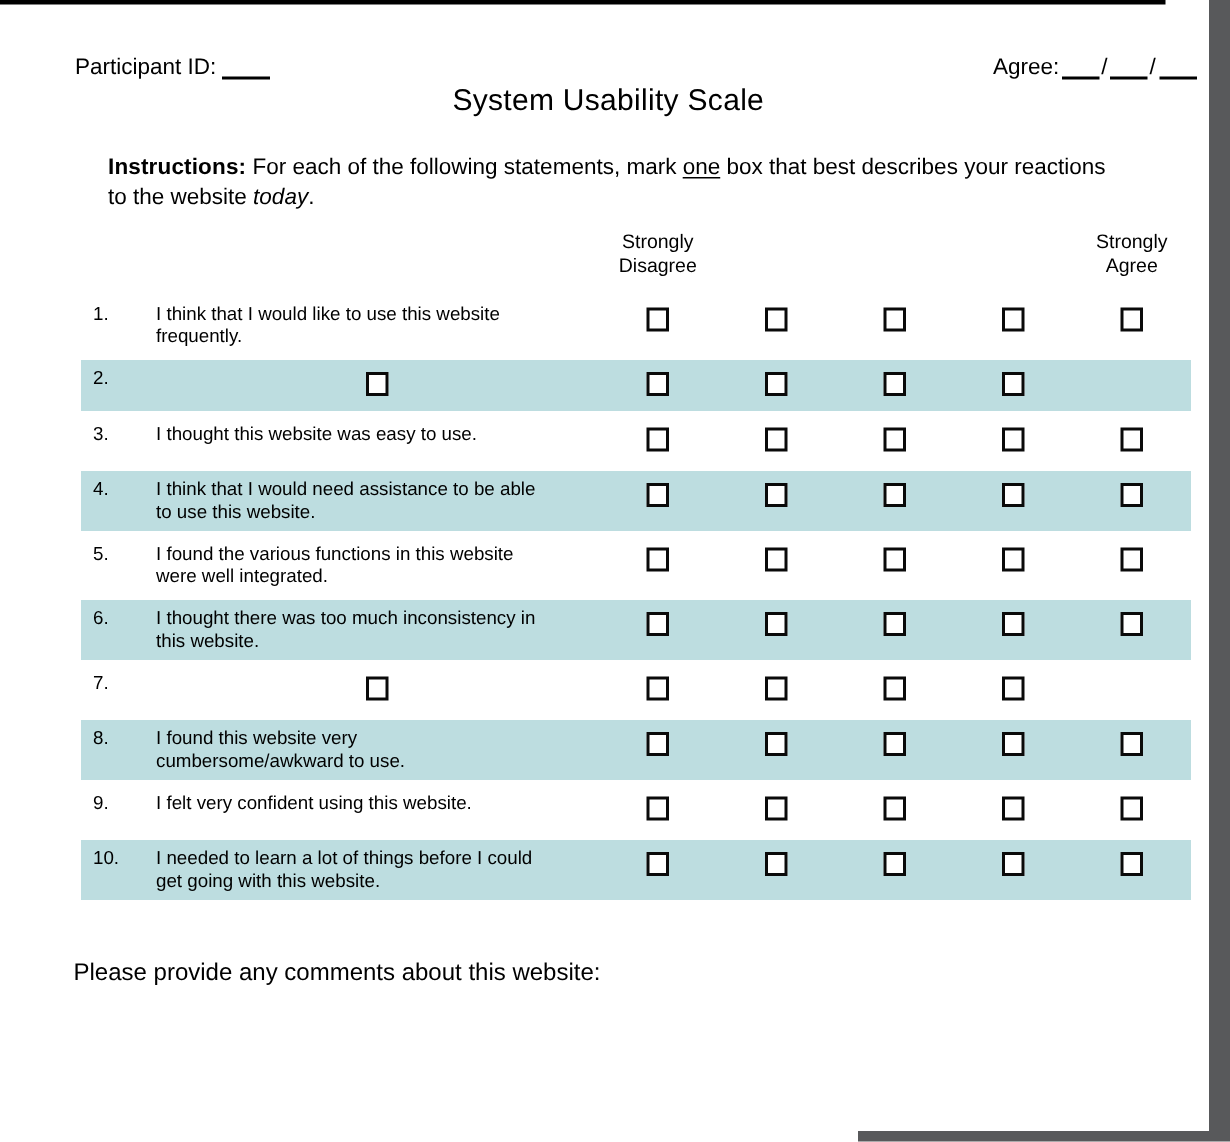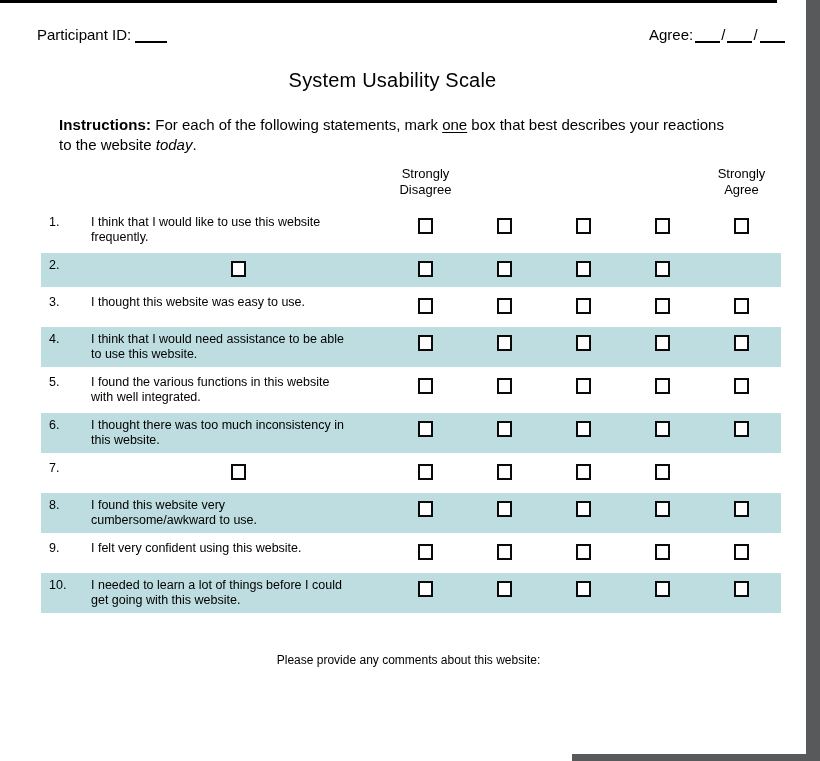--- a/index.html
+++ b/index.html
@@ -10,42 +10,42 @@
     font-family: "Liberation Sans", sans-serif;
     color: #000;
     position: relative;
     overflow: hidden;
   }
   
   .top-border   { position: absolute; top: 0; left: 0; width: 777px; height: 3px; background: #000; }
   .right-shadow { position: absolute; top: 0; right: 0; width: 14px; height: 761px; background: #58595B; }
   .bottom-shadow{ position: absolute; bottom: 0; left: 572px; width: 234px; height: 7px; background: #58595B; }
 
-  .content { position: absolute; top: 0; left: 4px; width: 777px; padding-top: 26px; }
+  .content { position: absolute; top: 0; left: 17px; width: 777px; padding-top: 36px; }
 
   
   .header-fields { position: relative; height: 20px; font-size: 15px; }
   .field-group { position: absolute; top: 0; white-space: nowrap; }
   #participant-group { left: 33px; }
   #site-group { left: 155px; }
   #date-group { left: 645px; }
   .blank {
     display: inline-block;
     border-bottom: 2px solid #000;
     height: 15px;
     vertical-align: bottom;
     margin-left: 4px;
   }
   .blank-participant { width: 32px; }
   .blank-site { width: 172px; }
   .blank-date { width: 25px; margin-left: 2px; margin-right: 1px; }
   .date-slash { font-size: 15px; }
 
   .page-title {
-    margin-top: 23px;
+    margin-top: 0;
     text-align: center;
     font-size: 20px;
     letter-spacing: 0.2px;
   }
 
   .instructions {
     margin: 23px 0 12px 55px;
     width: 672px;
     font-size: 15px;
     line-height: 1.3;
@@ -91,22 +91,21 @@
   .checkbox {
     width: 15px; height: 16px;
     border: 2px solid #0a0a0a;
     background: #fff;
     margin-top: 3px;
     cursor: pointer;
   }
 
   .comments-prompt {
     margin: 40px 0 0 32px;
-    font-size: 12px;
-    text-align: center;
+    font-size: 16px;
   }
 </style>
 </head>
 <body>
 
 <div class="top-border"></div>
 <div class="right-shadow"></div>
 <div class="bottom-shadow"></div>
 
 <div class="content">
@@ -212,21 +211,21 @@
         </div>
         <div class="checkbox-cell">
           <div class="checkbox"></div>
         </div>
         <div class="checkbox-cell">
           <div class="checkbox"></div>
         </div>
       </div>
       <div class="grid-row question-row">
     <div class="q-number">5.</div>
-    <div class="q-text">I found the various functions in this website with well integrated.</div>
+    <div class="q-text">I found the various functions in this website were well integrated.</div>
   <div class="checkbox-cell">
           <div class="checkbox"></div>
         </div>
         <div class="checkbox-cell">
           <div class="checkbox"></div>
         </div>
         <div class="checkbox-cell">
           <div class="checkbox"></div>
         </div>
         <div class="checkbox-cell">

